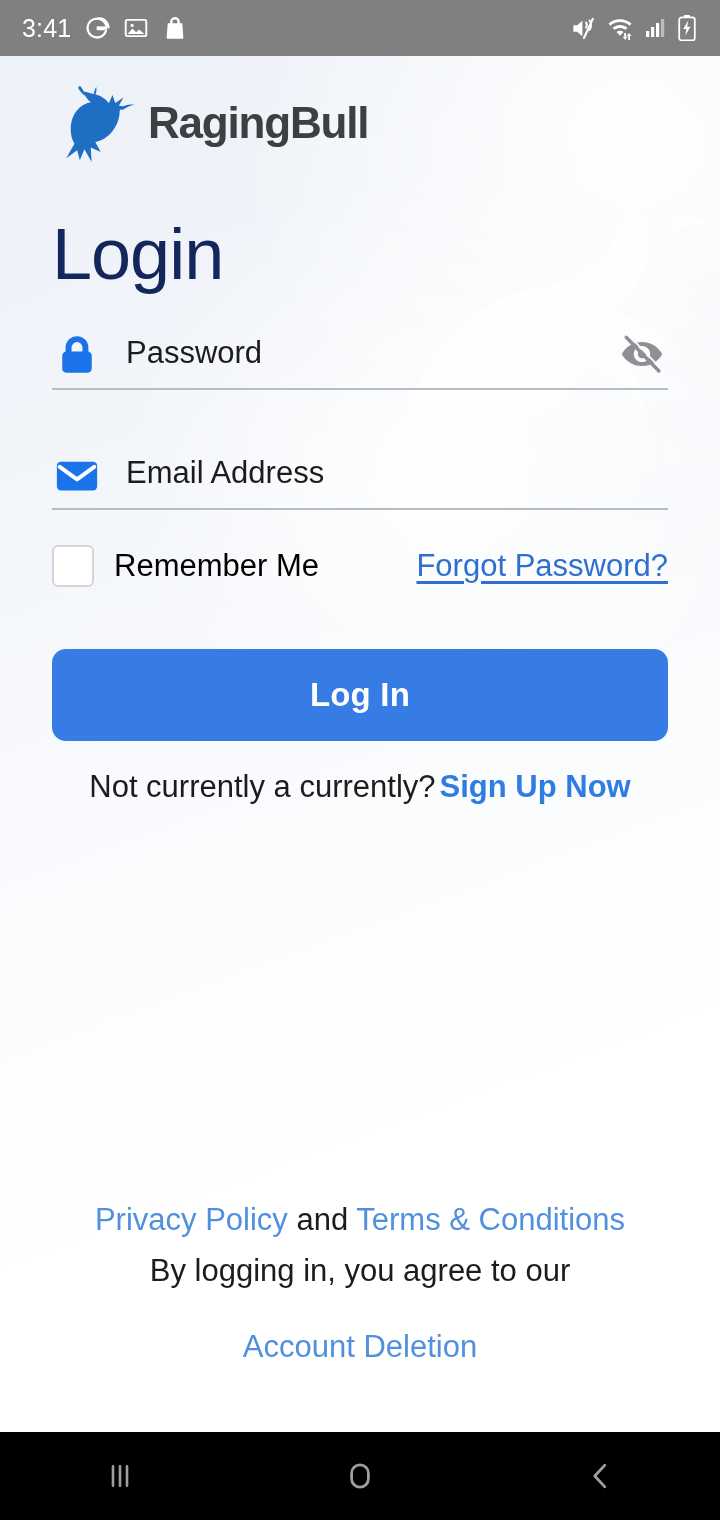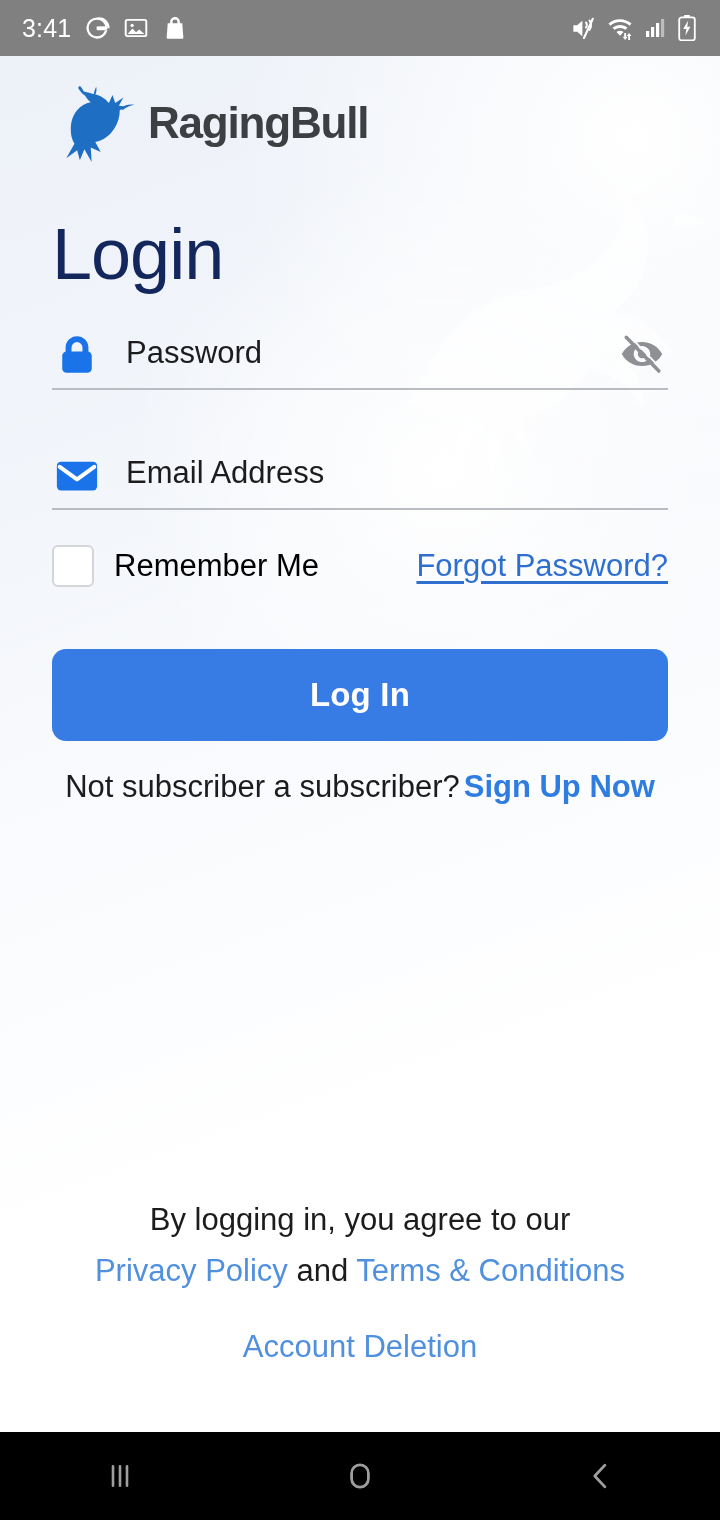--- a/index.html
+++ b/index.html
@@ -242,31 +242,31 @@
         <div class="checkbox"></div>
         <span class="remember-label">Remember Me</span>
         <span class="forgot-link">Forgot Password?</span>
       </div>
 
       
       <button class="login-btn">Log In</button>
 
       
       <div class="subscriber">
-        <span>Not subscriber a subscriber?</span><span class="signup">Sign Up Now</span>
+        <span>Not currently a currently?</span><span class="signup">Sign Up Now</span>
       </div>
     </div>
 
     <div class="footer">
-      <div class="footer-line">By logging in, you agree to our</div>
       <div class="footer-line">
         <span class="footer-link">Privacy Policy</span>
         <span class="footer-and">and</span>
         <span class="footer-link">Terms &amp; Conditions</span>
       </div>
+      <div class="footer-line">By logging in, you agree to our</div>
       <div class="footer-line last">
         <span class="footer-link">Account Deletion</span>
       </div>
     </div>
   </div>
 
   <div class="nav-bar">
     <button class="nav-btn">
       <svg width="42" height="42" viewBox="0 0 24 24">
         <g stroke="#9e9e9e" stroke-width="1.5" stroke-linecap="round">

